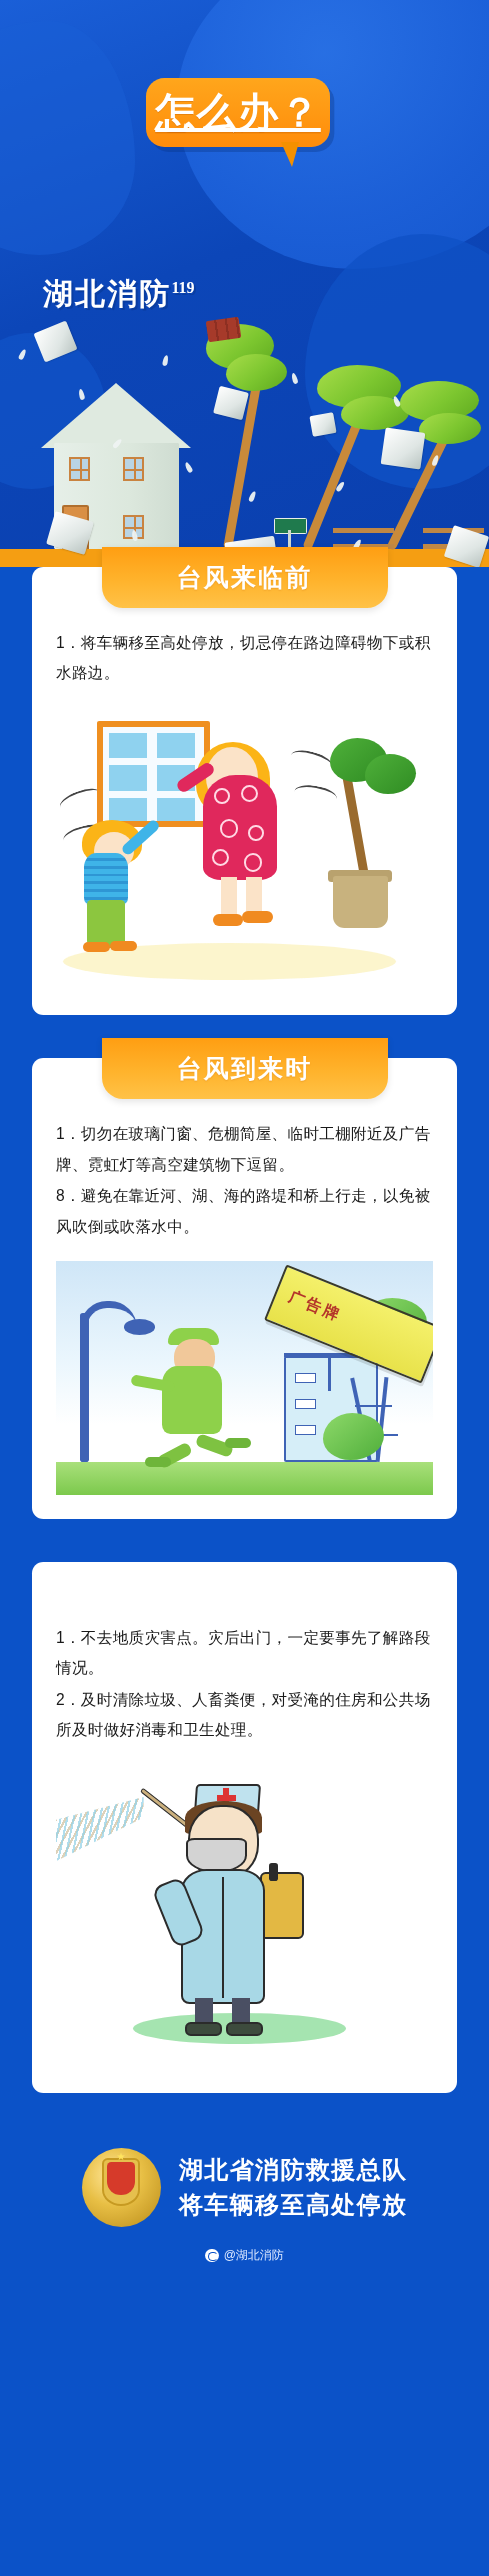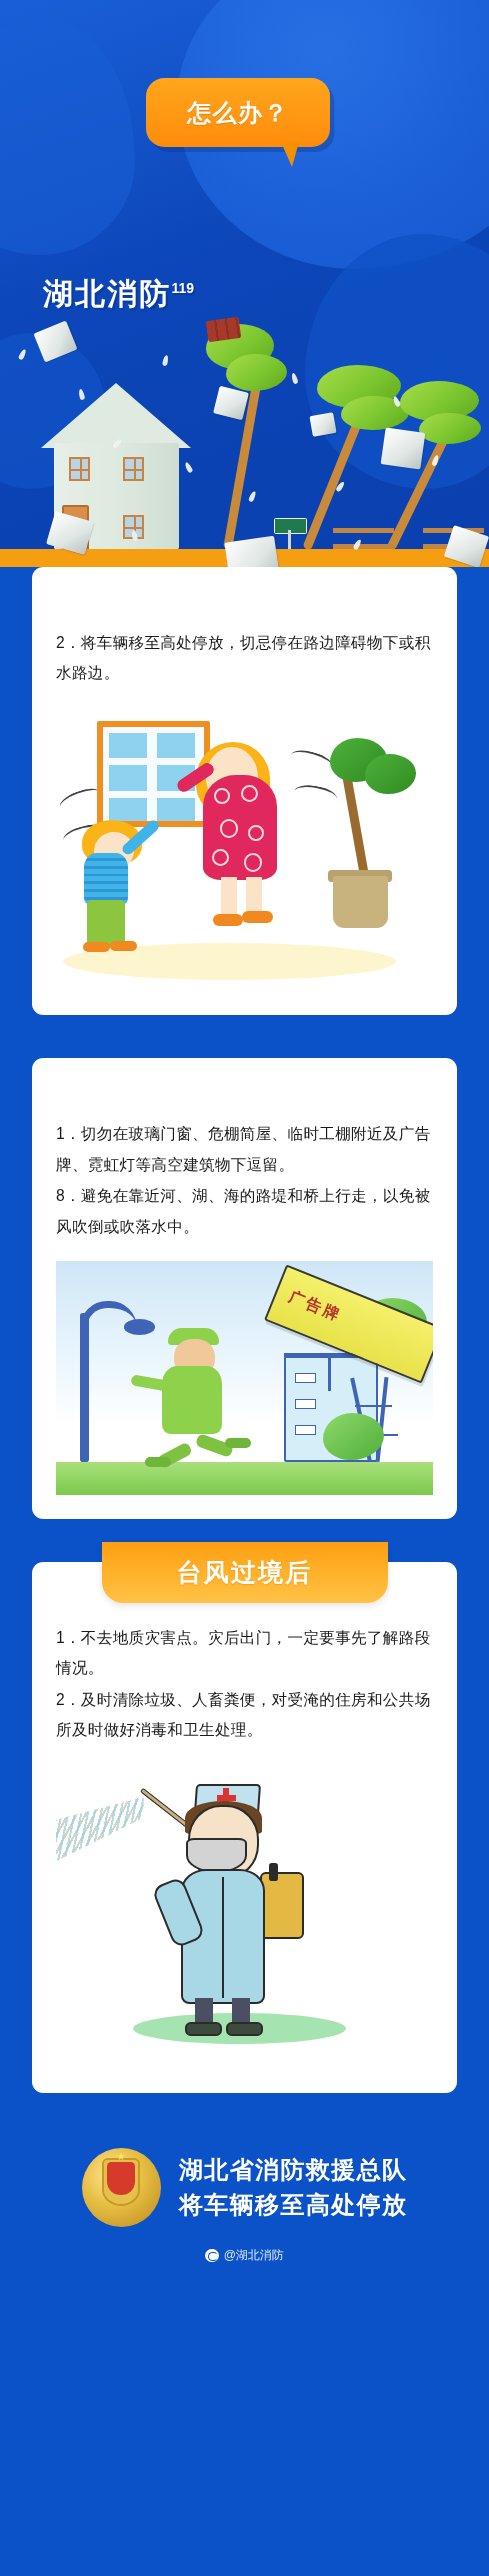--- a/index.html
+++ b/index.html
@@ -24,39 +24,39 @@
             background:#0f51c6; opacity:.8;
             border-radius:50% 50% 48% 52% / 55% 45% 55% 45%; }
   .blob-d { width:149px;height:156px; left:-43px; top:333px;
             background:#1257cc; opacity:.6; border-radius:50%; }
 
   
   .bubble { position:absolute; left:146px; top:78px; width:184px; height:69px;
             background:linear-gradient(180deg,#ffa61c 0%,#ff8c0a 100%);
             border-radius:18.4px; box-shadow:4.3px 5px 0 rgba(8,48,120,.30);
             display:flex; align-items:center; justify-content:center; }
-  .bubble-txt { color:#ffffff; font-size:24px; font-weight:bold; letter-spacing:1.4px;
+  .bubble-txt { color:#ffffff; font-size:40px; font-weight:bold; letter-spacing:1.4px;
                 font-family:"Liberation Sans","DejaVu Sans",sans-serif;
-                text-shadow:0 1.4px 0 rgba(190,90,0,.35); }
+                text-shadow:0 1.4px 0 rgba(190,90,0,.35);text-decoration:underline; }
   .bubble-tail { position:absolute; left:281px; top:142px; width:0;height:0;
                  border-left:11.3px solid transparent; border-right:7px solid transparent;
                  border-top:25.5px solid #f59000; }
 
   
   .title-main { position:absolute; left:43px; top:157px; width:411px;
                 font-size:105px; font-weight:bold; line-height:.94; letter-spacing:2.8px;
                 white-space:nowrap;
                 background:linear-gradient(180deg,#ffffff 0%,#ffffff 46%,#d8e6ff 62%,#ffffff 100%);
                 -webkit-background-clip:text; background-clip:text; color:transparent;
                 -webkit-text-fill-color:transparent;
                 filter:drop-shadow(3.5px 5px 0 rgba(7,45,120,.45)); }
   .brand { position:absolute; left:43px; top:274px; font-size:30px; font-weight:bold;
            color:#ffffff; letter-spacing:2.1px;
            text-shadow:2.1px 2.1px 0 rgba(7,45,120,.35); }
-  .brand sup { font-size:14px; vertical-align:super; letter-spacing:0; }
+  .brand sup { font-size:16px; vertical-align:super; letter-spacing:0;font-family:Liberation Serif, serif; }
 
   
   .scene { position:absolute; left:0; top:305px; width:489px; height:262px; }
   .ground { position:absolute; left:0; bottom:0; width:489px; height:18.4px; background:#f59e12; }
   .house { position:absolute; left:41px; bottom:18.4px; width:150px; height:165px; }
   .h-body { position:absolute; left:12.8px; bottom:0; width:125px; height:106px;
             background:linear-gradient(90deg,#e6efe8 0%,#dce8dd 60%,#cfdcd1 100%);
             border-radius:1.4px; }
   .h-roof { position:absolute; left:0; bottom:101px; width:0;height:0;
             border-left:75px solid transparent; border-right:75px solid transparent;
@@ -308,22 +308,25 @@
     <div class="petal" style="left:394px;top:91px;transform:rotate(-25deg);"></div>
     <div class="petal" style="left:433px;top:150px;transform:rotate(18deg);"></div>
     <div class="petal" style="left:132px;top:225px;transform:rotate(-12deg);"></div>
     <div class="petal" style="left:355px;top:234px;transform:rotate(28deg);"></div>
   </div>
 </div>
 
 <div class="card">
   <div class="banner-l"></div>
     <div class="banner-r"></div>
+  <div class="banner">
+    <span class="banner-txt">台风来临前</span>
+  </div>
   <div class="body-text">
-    <p>2．将车辆移至高处停放，切忌停在路边障碍物下或积水路边。</p>
+    <p>1．将车辆移至高处停放，切忌停在路边障碍物下或积水路边。</p>
   </div>
 
   <div class="illus">
     <div class="floor"></div>
 
     <div class="windline" style="left:2.8px;top:84px;transform:rotate(-20deg);"></div>
     <div class="windline" style="left:7px;top:119px;transform:rotate(-14deg);"></div>
     <div class="windline" style="left:234px;top:45px;transform:rotate(16deg);"></div>
     <div class="windline" style="left:238px;top:79px;transform:rotate(10deg);"></div>
 
@@ -368,20 +371,23 @@
       <div class="pot"></div>
     </div>
   </div>
 </div>
 
 <div class="gap"></div>
 
 <div class="card">
   <div class="banner-l"></div>
     <div class="banner-r"></div>
+  <div class="banner">
+    <span class="banner-txt">台风到来时</span>
+  </div>
   <div class="body-text">
     <p>1．切勿在玻璃门窗、危棚简屋、临时工棚附近及广告牌、霓虹灯等高空建筑物下逗留。</p>
     <p>8．避免在靠近河、湖、海的路堤和桥上行走，以免被风吹倒或吹落水中。</p>
   </div>
 
   <div class="illus illus2">
     <div class="sky"></div>
     <div class="grass"></div>
 
     <div class="lamp-arm"></div>
@@ -422,23 +428,20 @@
       <span class="billboard-txt">广告牌</span>
     </div>
   </div>
 </div>
 
 <div class="gap"></div>
 
 <div class="card">
   <div class="banner-l"></div>
     <div class="banner-r"></div>
-  <div class="banner">
-    <span class="banner-txt">台风过境后</span>
-  </div>
   <div class="body-text">
     <p>1．不去地质灾害点。灾后出门，一定要事先了解路段情况。</p>
     <p>2．及时清除垃圾、人畜粪便，对受淹的住房和公共场所及时做好消毒和卫生处理。</p>
   </div>
 
   <div class="illus illus3">
     <div class="shadow-green"></div>
     <div class="spray"></div>
     <div class="wand"></div>
 

